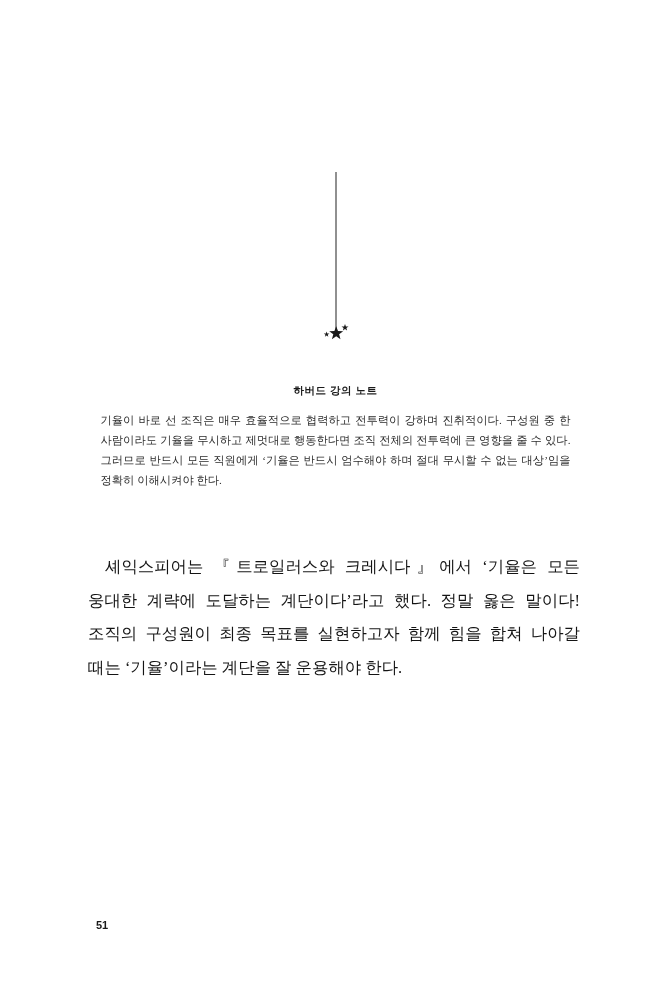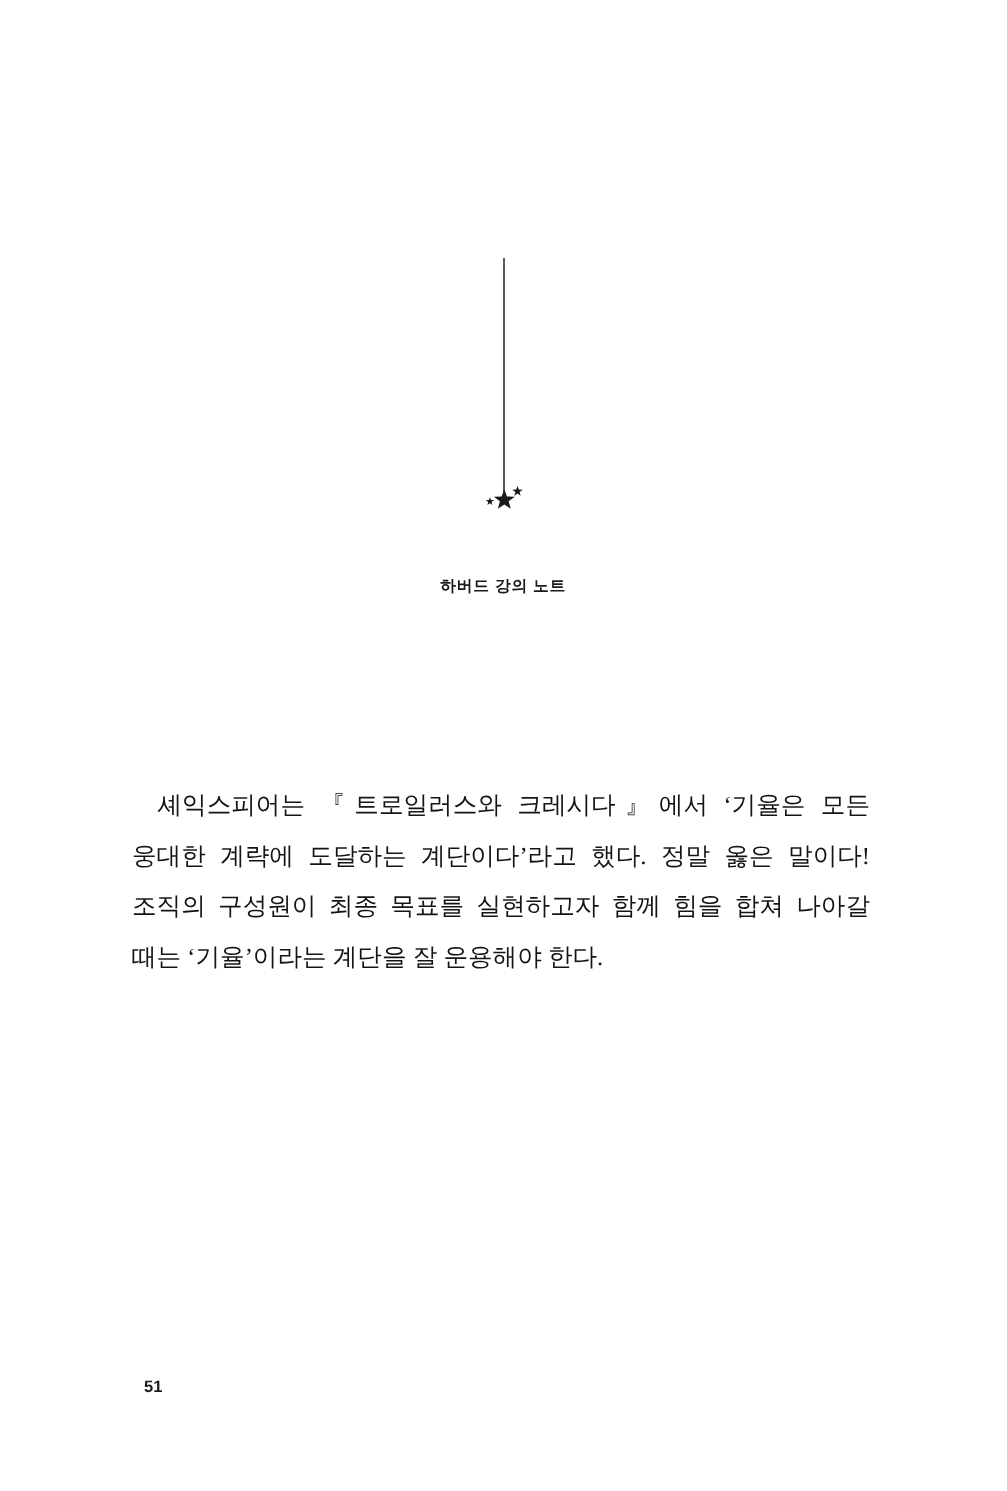--- a/index.html
+++ b/index.html
@@ -86,21 +86,21 @@
     line-height: 1.78;
     color: #2b2b2b;
     text-align: justify;
     word-break: keep-all;
     font-family: "Liberation Serif", "DejaVu Serif", serif;
   }
 
   
   .body-text {
     position: absolute;
-    top: 520px;
+    top: 550px;
     left: 88px;
     width: 492px;
     font-size: 16.4px;
     line-height: 2.05;
     color: #141414;
     text-align: justify;
     word-break: keep-all;
   }
   .body-text p {
     margin: 0;
@@ -130,20 +130,21 @@
       <svg viewBox="0 0 34 22" width="34" height="22" aria-hidden="true">
         <path d="M17.2 4.2 L19.0 9.0 L24.2 9.2 L20.1 12.2 L21.5 17.2 L17.2 14.3 L12.9 17.2 L14.3 12.2 L10.2 9.2 L15.4 9.0 Z" fill="#1a1a1a"></path>
         <path d="M26.0 2.0 L26.9 4.4 L29.5 4.5 L27.4 6.0 L28.1 8.5 L26.0 7.0 L23.9 8.5 L24.6 6.0 L22.5 4.5 L25.1 4.4 Z" fill="#1a1a1a"></path>
         <path d="M7.6 9.5 L8.3 11.4 L10.4 11.5 L8.7 12.7 L9.3 14.7 L7.6 13.5 L5.9 14.7 L6.5 12.7 L4.8 11.5 L6.9 11.4 Z" fill="#1a1a1a"></path>
       </svg>
     </div>
   </div>
 
   <section class="note-block">
     <div class="note-label">하버드 강의 노트</div>
+    <p class="note-body">기율이 바로 선 조직은 매우 효율적으로 협력하고 전투력이 강하며 진취적이다. 구성원 중 한 사람이라도 기율을 무시하고 제멋대로 행동한다면 조직 전체의 전투력에 큰 영향을 줄 수 있다. 그러므로 반드시 모든 직원에게 ‘기율은 반드시 엄수해야 하며 절대 무시할 수 없는 대상’임을 정확히 이해시켜야 한다.</p>
   </section>
 
   <section class="body-text">
     <p>셰익스피어는 『트로일러스와 크레시다』에서 ‘기율은 모든 웅대한 계략에 도달하는 계단이다’라고 했다. 정말 옳은 말이다! 조직의 구성원이 최종 목표를 실현하고자 함께 힘을 합쳐 나아갈 때는 ‘기율’이라는 계단을 잘 운용해야 한다.</p>
   </section>
 
   <div class="folio">51</div>
 
 </div>
 

